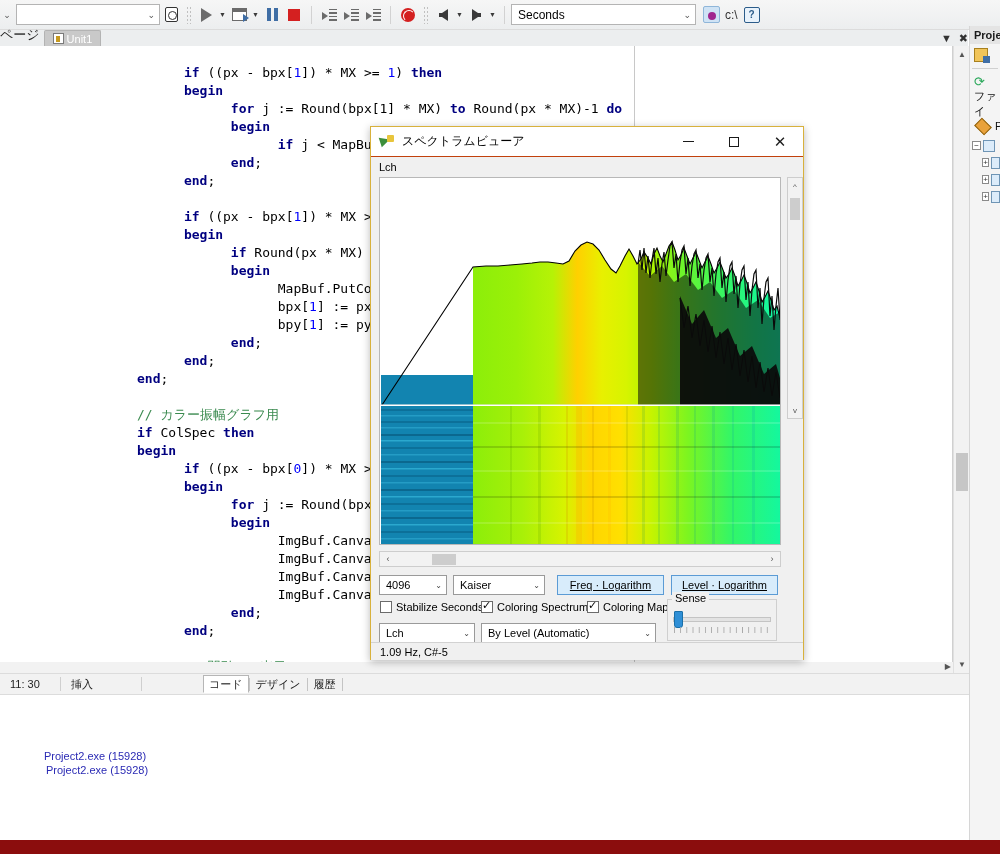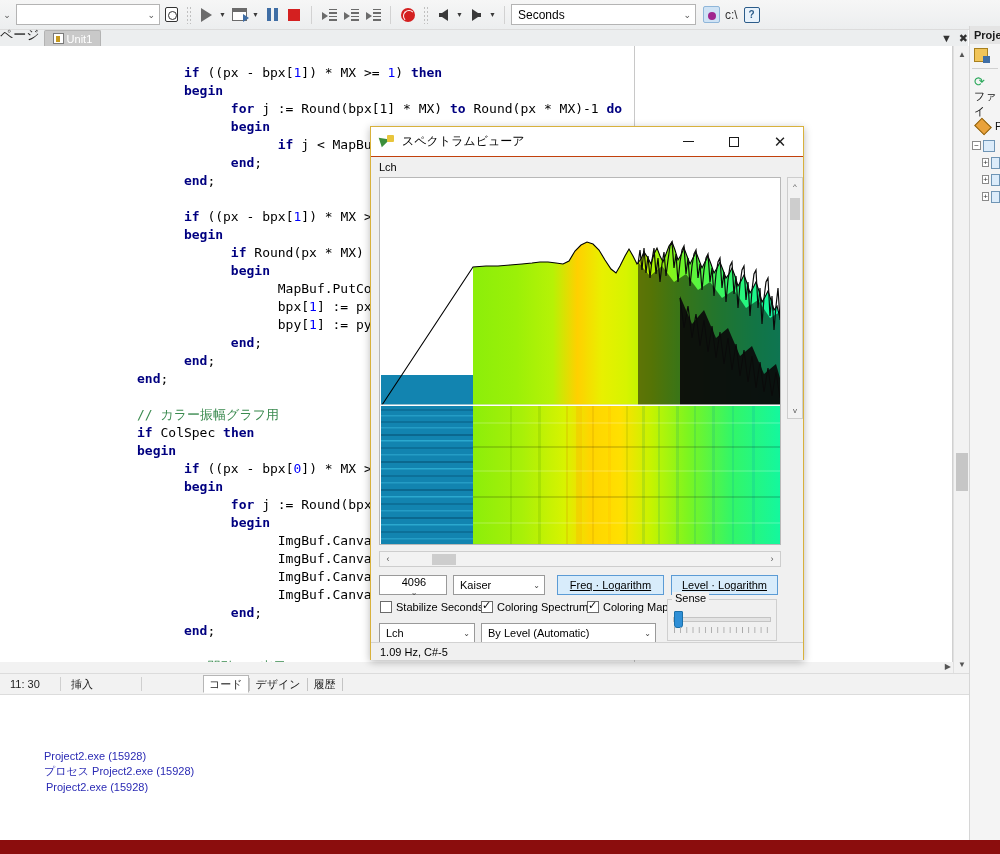--- a/index.html
+++ b/index.html
@@ -375,21 +375,20 @@
           <span>履歴</span>
         </div>
       <div class="vtab-sep"></div>
     </div>
     <div class="sb-path">H:\Pr</div>
   </div>
 
   <div class="logpane">
     <div style="padding:54px 0 0 0;margin-left:44px;">
       <div class="logline" style="padding-left: 0px;">Project2.exe (15928)</div>
-      <div class="logline">プロセス Project2.exe (15928)</div>
       <div class="logline" style="padding-left: 2px;">Project2.exe (15928)</div>
     </div>
   </div>
   <div class="bottombar"></div>
 
   <div class="rightpanel">
     <div class="rp-title">Proje</div>
     <div class="rp-row">
       <span class="rp-ico ico-newproj"></span>
     </div>
@@ -583,21 +582,21 @@
         <div class="thumb"></div>
         <div class="arrow bot">v</div>
       </div>
 
       <div class="ghscroll">
         <span class="arr">‹</span>
         <span class="thumb"></span>
         <span class="arr">›</span>
       </div>
 
-      <div class="selbox" style="position:absolute;left:8px;top:418px;width:68px;flex-direction:column;">
+      <div class="selbox" style="position:absolute;left:8px;top:418px;width:68px;">
         <span>4096</span>
         <span class="arr">⌄</span>
       </div>
       <div class="selbox" style="position:absolute;left:82px;top:418px;width:92px;">
         <span>Kaiser</span>
         <span class="arr">⌄</span>
       </div>
       <div class="btnblue" style="position:absolute;left:186px;top:418px;width:107px;">Freq · Logarithm</div>
       <div class="btnblue" style="position:absolute;left:300px;top:418px;width:107px;">Level · Logarithm</div>
 

